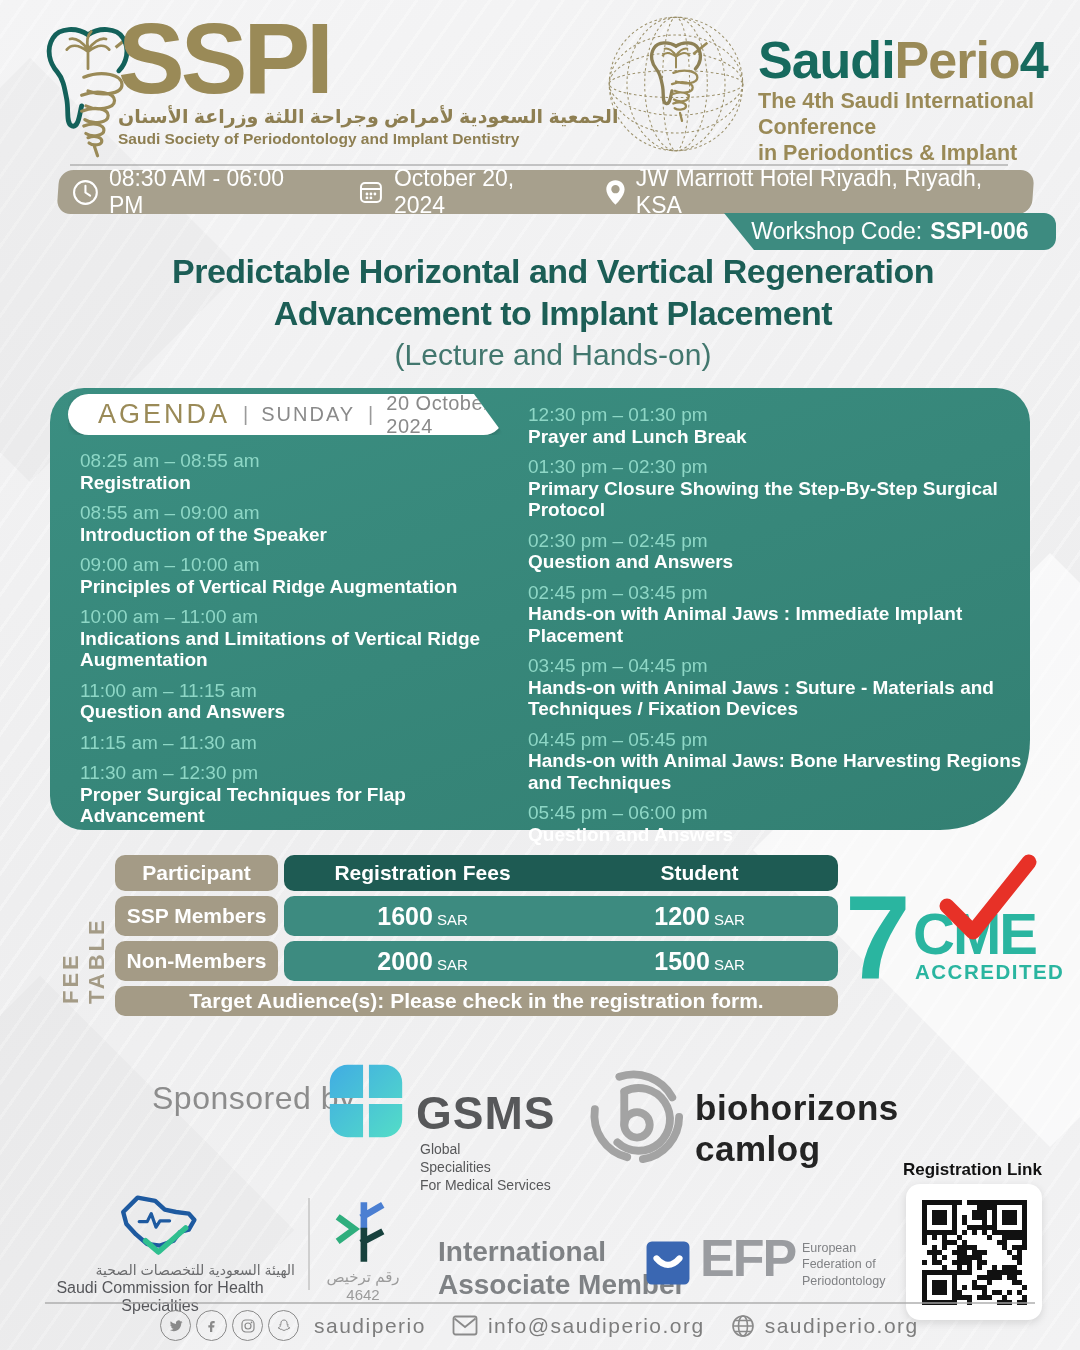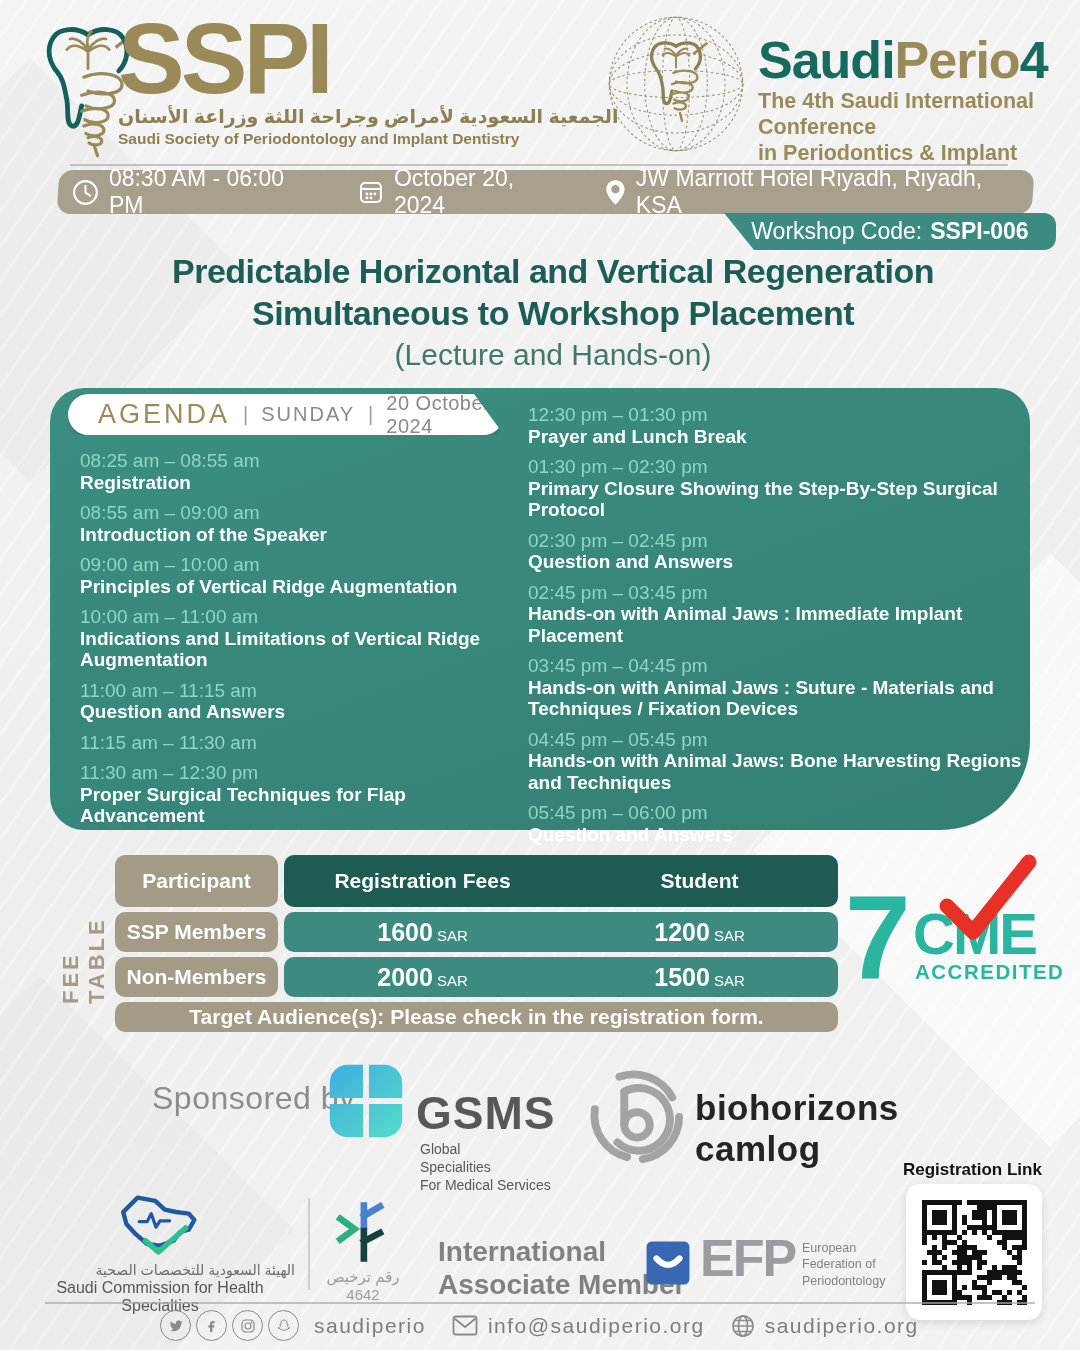--- a/index.html
+++ b/index.html
@@ -70,21 +70,21 @@
   
   .fee-side { position:absolute; left:58px; top:858px; height:146px; display:flex; align-items:center; }
   .fee-side span { writing-mode:vertical-rl; transform:rotate(180deg); font-size:22px; font-weight:800;
     color:#a49b86; letter-spacing:3px; }
   .fee { position:absolute; left:115px; top:855px; width:723px; display:grid;
     grid-template-columns:163px 554px; gap:5px 6px; }
   .cell { color:#fff; display:flex; align-items:center; justify-content:center; border-radius:10px; }
   .cell.taupe { background:#a49b86; font-weight:bold; font-size:21px; }
   .cell.dark  { background:#1e5b53; }
   .cell.teal  { background:#3d8b80; }
-  .cell.h36 { height:52px; } .cell.h40 { height:40px; } .cell.h30 { height:30px; }
+  .cell.h36 { height:36px; } .cell.h40 { height:40px; } .cell.h30 { height:30px; }
   .split { display:grid; grid-template-columns:1fr 1fr; width:100%; height:100%; align-items:center; }
   .split > div { text-align:center; font-weight:bold; font-size:21px; }
   .price b { font-size:25px; font-weight:bold; }
   .price span { font-size:15px; font-weight:normal; margin-left:4px; }
   .fee-foot { grid-column:1 / span 2; font-size:21px; font-weight:normal; }
   .fee-foot b { margin-right:6px; }
 
   
   .cme { position:absolute; left:845px; top:882px; width:200px; height:130px; color:#2ab5a0; }
   .cme .num { position:absolute; left:0; top:-4px; font-size:118px; font-weight:800; line-height:1; letter-spacing:-6px; }
@@ -204,21 +204,21 @@
       </div>
     </div>
   </div>
   <div class="workshop">
     <span>Workshop Code:</span>
       <b>SSPI-006</b>
   </div>
 
   <div class="title">
     <div class="l">Predictable Horizontal and Vertical Regeneration</div>
-    <div class="l">Simultaneous to Workshop Placement</div>
+    <div class="l">Advancement to Implant Placement</div>
     <div class="sub">(Lecture and Hands-on)</div>
   </div>
 
   <div class="agenda">
     <div class="agenda-pill">
       <span class="lab">AGENDA</span>
       <span class="sep">|</span>
       <span class="day">SUNDAY</span>
       <span class="sep">|</span>
       <span class="dt">20 October 2024</span>

